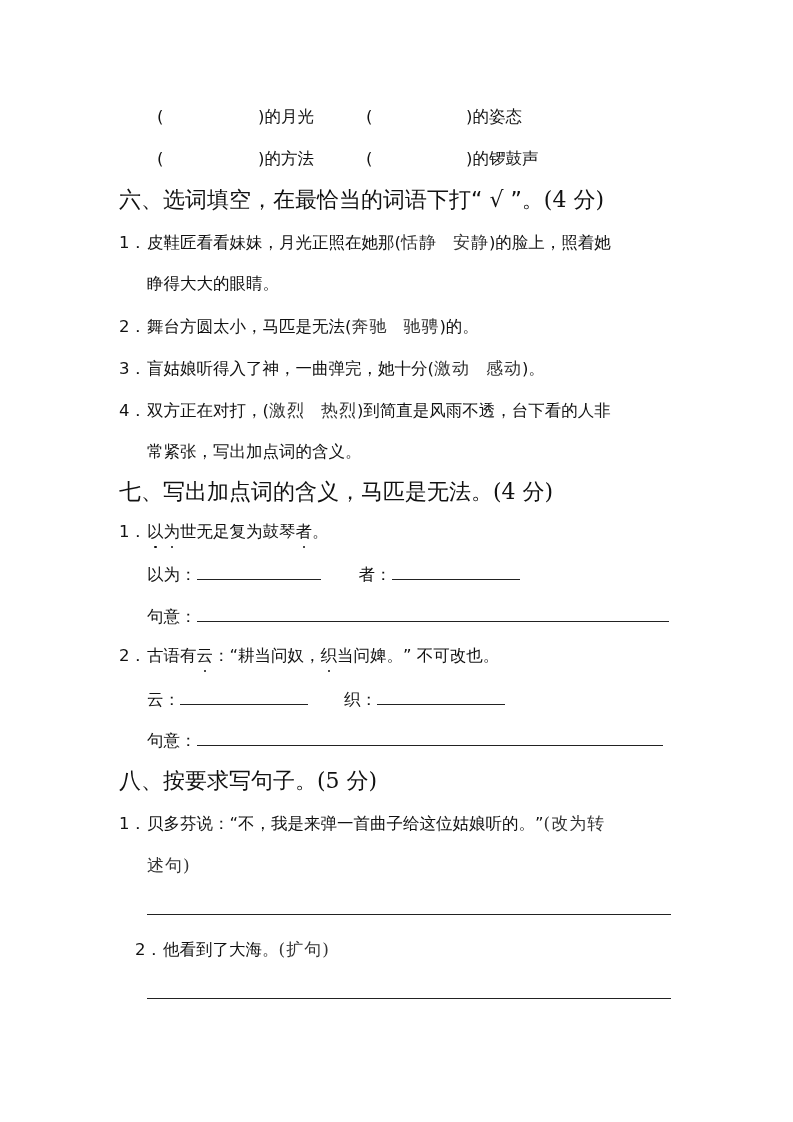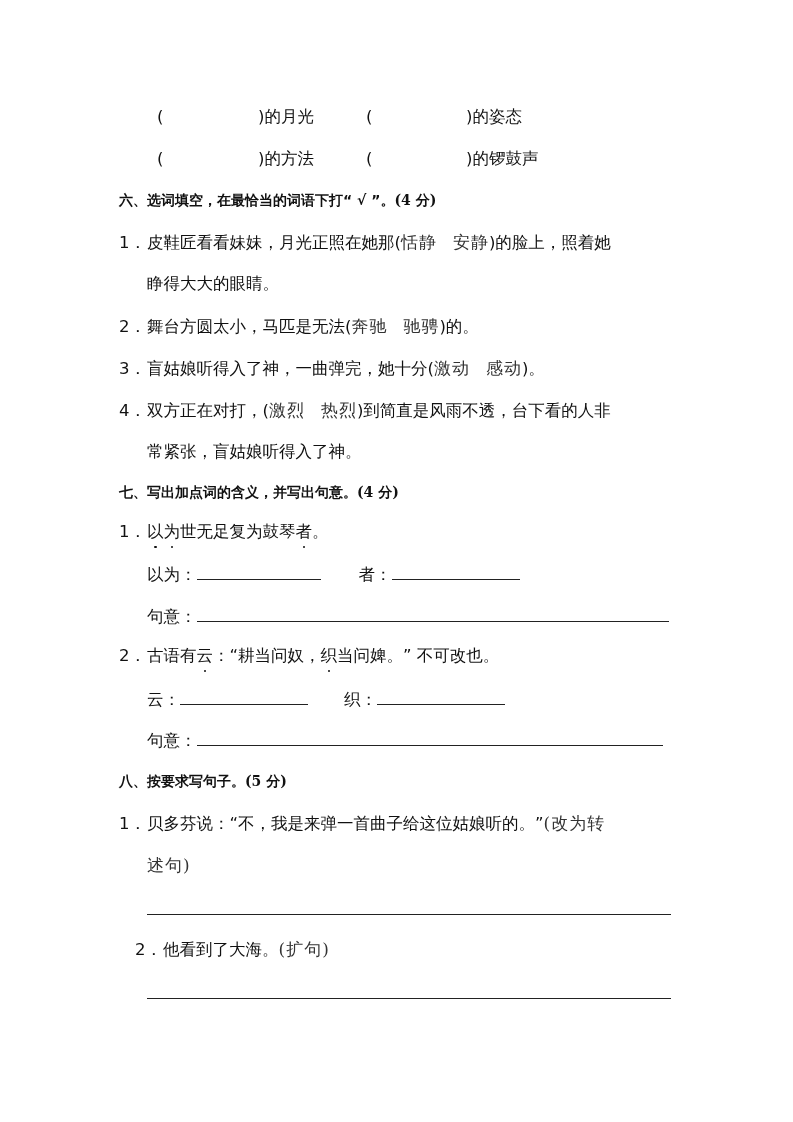--- a/index.html
+++ b/index.html
@@ -5,21 +5,21 @@
   html, body { margin: 0; padding: 0; background: #ffffff; }
   body {
     width: 793px; height: 1122px; position: relative; overflow: hidden;
     font-family: "DejaVu Sans", "Liberation Sans", sans-serif;
     color: #111111;
   }
   .line {
     position: absolute; left: 0; white-space: nowrap;
     font-size: 16.5px; line-height: 22px;
   }
-  .h { font-size: 14px; font-weight: bold; }
+  .h { font-size: 22px; }
   .num { display: inline-block; width: 28px; }
   .serif { font-family: "DejaVu Serif", "Liberation Serif", serif; }
   .opt {
     font-family: "DejaVu Serif", "Liberation Serif", serif;
     font-size: 17px; color: #333333; letter-spacing: 1px;
   }
   .blank {
     display: inline-block; border-bottom: 1px solid #222222;
     height: 16px; vertical-align: baseline;
   }
@@ -60,24 +60,24 @@
   <span class="num">2．</span><span>舞台方圆太小，马匹是无法(</span><span class="opt">奔驰</span><span class="opt" style="margin-left:16px;">驰骋</span><span>)的。</span>
 </div>
 
 <div class="line" style="left:119px; top:357px;">
   <span class="num">3．</span><span>盲姑娘听得入了神，一曲弹完，她十分(</span><span class="opt">激动</span><span class="opt" style="margin-left:16px;margin-top:24px;">感动</span><span>)。</span>
 </div>
 
 <div class="line" style="left:119px; top:399px;">
   <span class="num">4．</span><span>双方正在对打，(</span><span class="opt">激烈</span><span class="opt" style="margin-left:16px;">热烈</span><span>)到简直是风雨不透，台下看的人非</span>
 </div>
-<div class="line" style="left:147px; top:441px;">常紧张，盲姑娘听得入了神。</div>
+<div class="line" style="left:147px; top:441px;">常紧张，写出加点词的含义。</div>
 
 <div class="line h" style="left:119px; top:481px;">
-  <span>七、写出加点词的含义，并写出句意。</span><span class="serif">(4 分)</span>
+  <span>七、写出加点词的含义，马匹是无法。</span><span class="serif">(4 分)</span>
 </div>
 
 <div class="line" style="left:119px; top:521px;">
   <span class="num">1．</span><span class="dot">以</span><span class="dot">为</span><span>世无足复为鼓琴</span><span class="dot">者</span><span>。</span>
 </div>
 
 <div class="line" style="left:147px; top:563px;">
   <span>以为：</span><span class="blank" style="width:124px;"></span><span style="display:inline-block; width:38px;"></span><span>者：</span><span class="blank" style="width:128px;"></span>
 </div>
 

